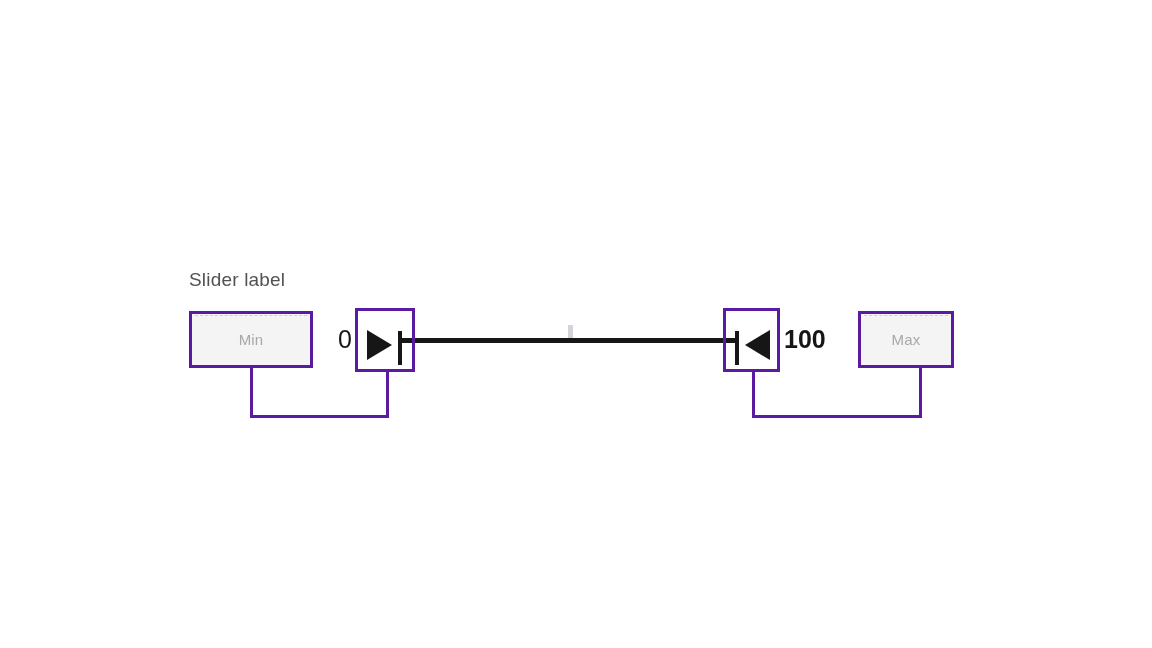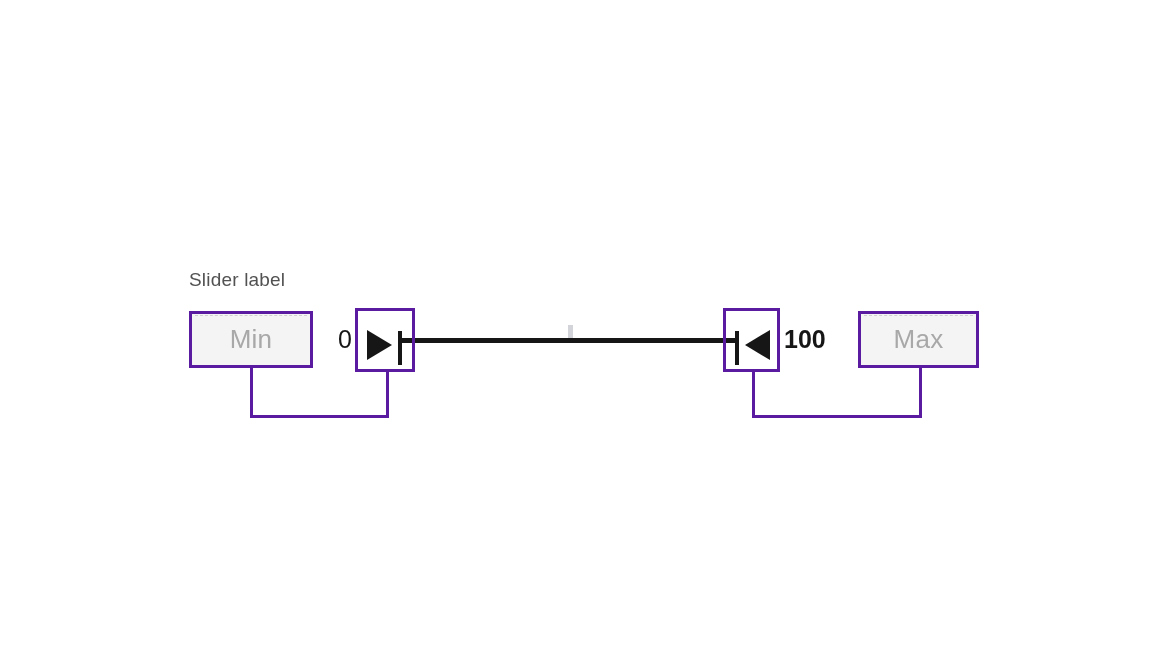--- a/index.html
+++ b/index.html
@@ -40,21 +40,21 @@
   
   .bound-input {
     position: absolute;
     box-sizing: border-box;
     background: #f4f4f4;
     border: 3px solid #5a1ba0;
     border-top-color: #5a1ba0;
     display: flex;
     align-items: center;
     justify-content: center;
-    font-size: 26px;
+    font-size: 15px;
     color: #a8a8a8;
     letter-spacing: 0.01em;
   }
   .bound-input .inner-dash {
     position: absolute;
     left: 3px;
     right: 3px;
     top: 1px;
     height: 1px;
     border-top: 1px dashed #d0d0d0;
@@ -62,21 +62,21 @@
   }
   #min-input {
     left: 181px;
     top: 311px;
     width: 124px;
     height: 57px;
   }
   #max-input {
     left: 850px;
     top: 311px;
-    width: 121px;
+    width: 96px;
     height: 57px;
   }
 
   
   .value-text {
     position: absolute;
     font-size: 25px;
     line-height: 25px;
     color: #161616;
     white-space: nowrap;

